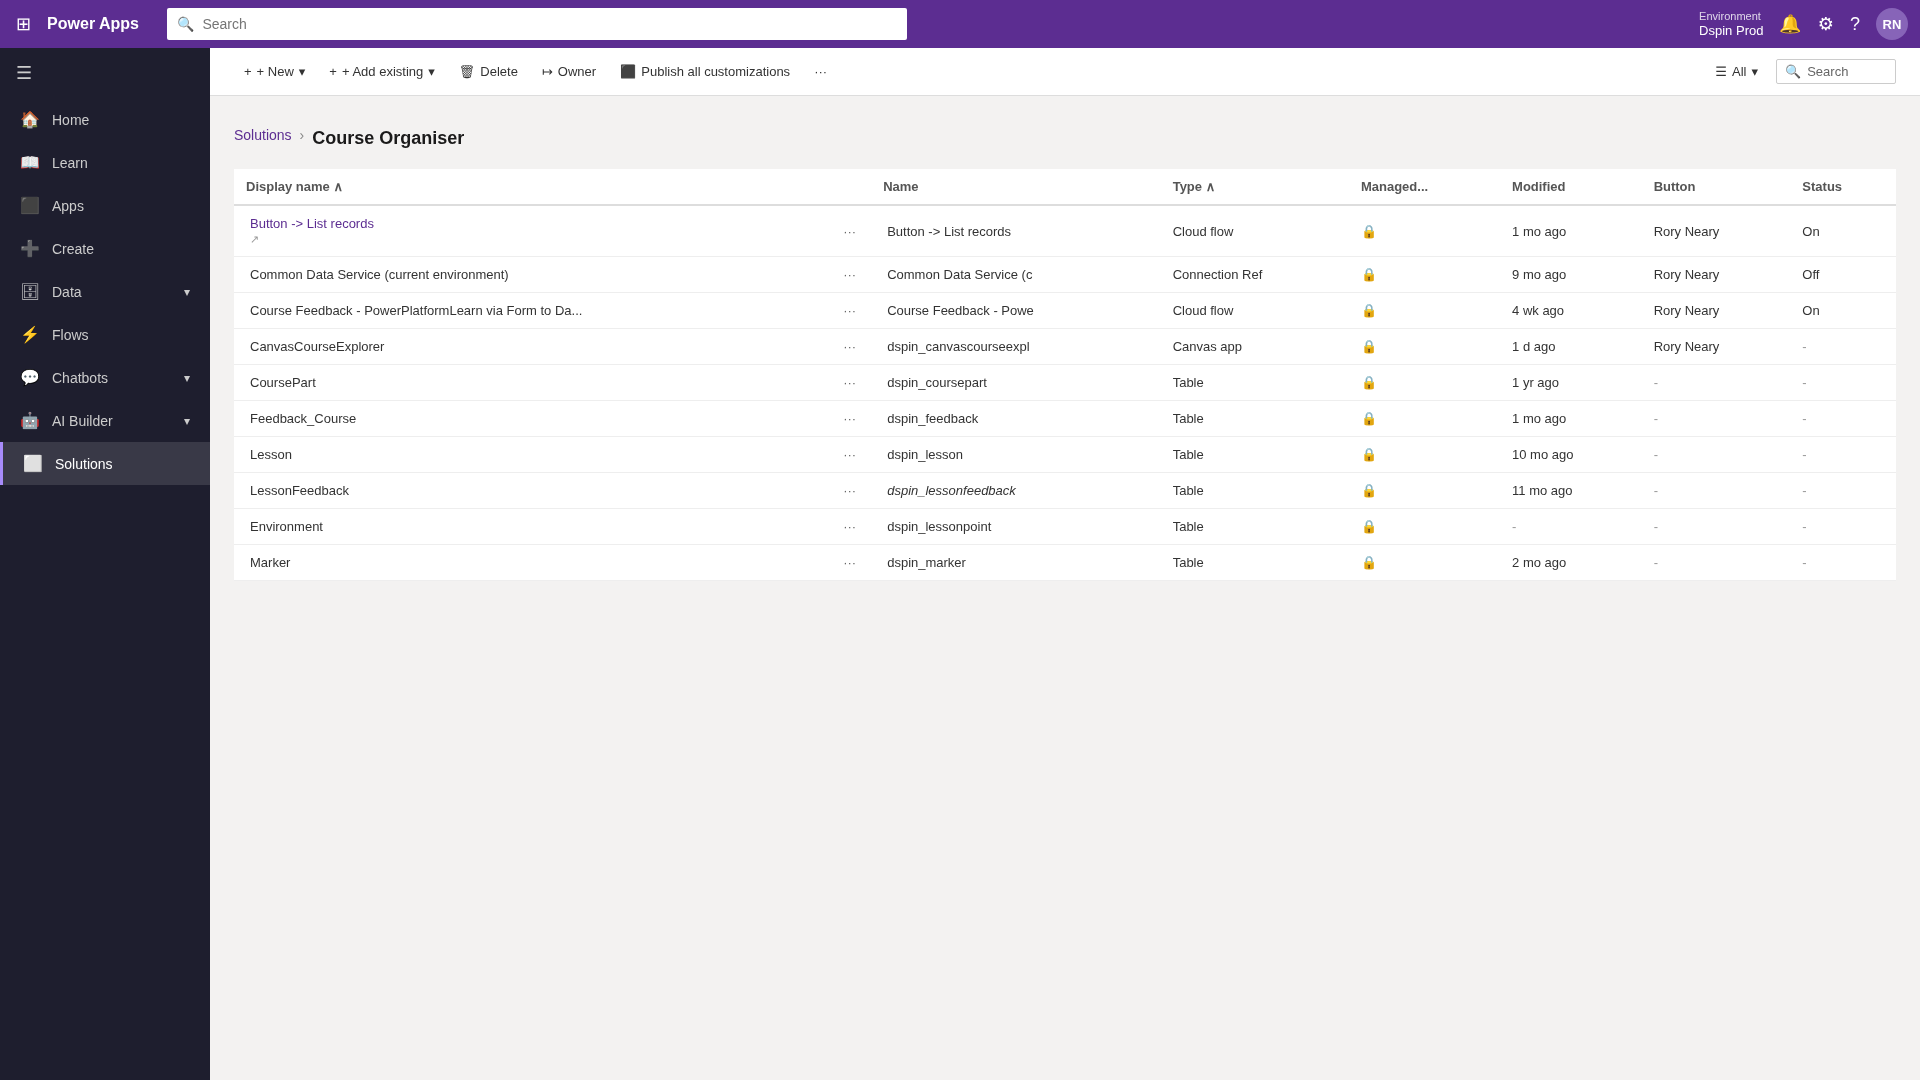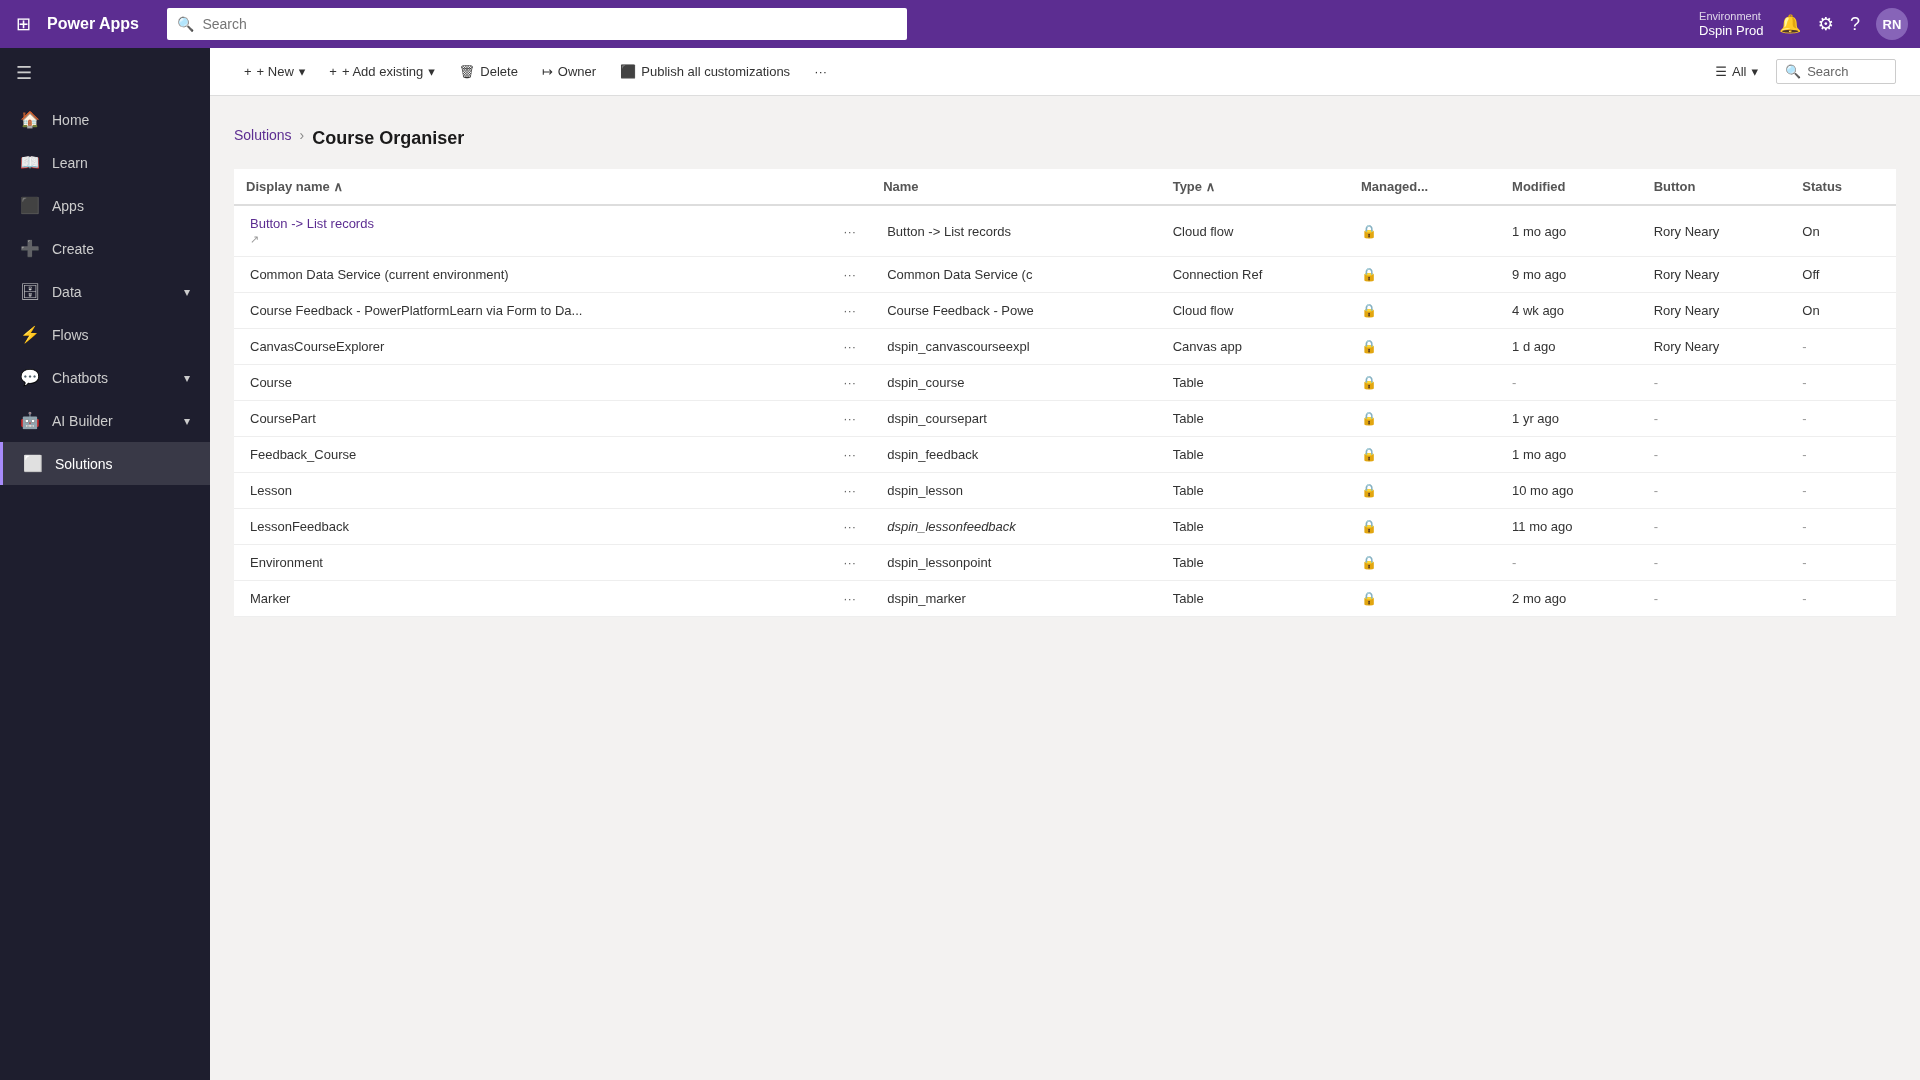--- a/index.html
+++ b/index.html
@@ -398,30 +398,20 @@
               <td class="col-name">CanvasCourseExplorer</td>
               <td class="col-actions" style="cursor: pointer; color: rgb(102, 102, 102);">···</td>
               <td class="col-name" style="max-width: 200px;">dspin_canvascourseexpl</td>
               <td>Canvas app</td>
               <td class="lock-icon">🔒</td>
               <td>1 d ago</td>
               <td>Rory Neary</td>
               <td class="muted">-</td>
             </tr>
             <tr>
-              <td class="col-name">Course</td>
-              <td class="col-actions" style="cursor: pointer; color: rgb(102, 102, 102);">···</td>
-              <td class="col-name" style="max-width: 200px;">dspin_course</td>
-              <td>Table</td>
-              <td class="lock-icon">🔒</td>
-              <td class="muted">-</td>
-              <td class="muted">-</td>
-              <td class="muted">-</td>
-            </tr>
-            <tr>
               <td class="col-name">CoursePart</td>
               <td class="col-actions" style="cursor: pointer; color: rgb(102, 102, 102);">···</td>
               <td class="col-name" style="max-width: 200px;">dspin_coursepart</td>
               <td>Table</td>
               <td class="lock-icon">🔒</td>
               <td>1 yr ago</td>
               <td class="muted">-</td>
               <td class="muted">-</td>
             </tr>
             <tr>

